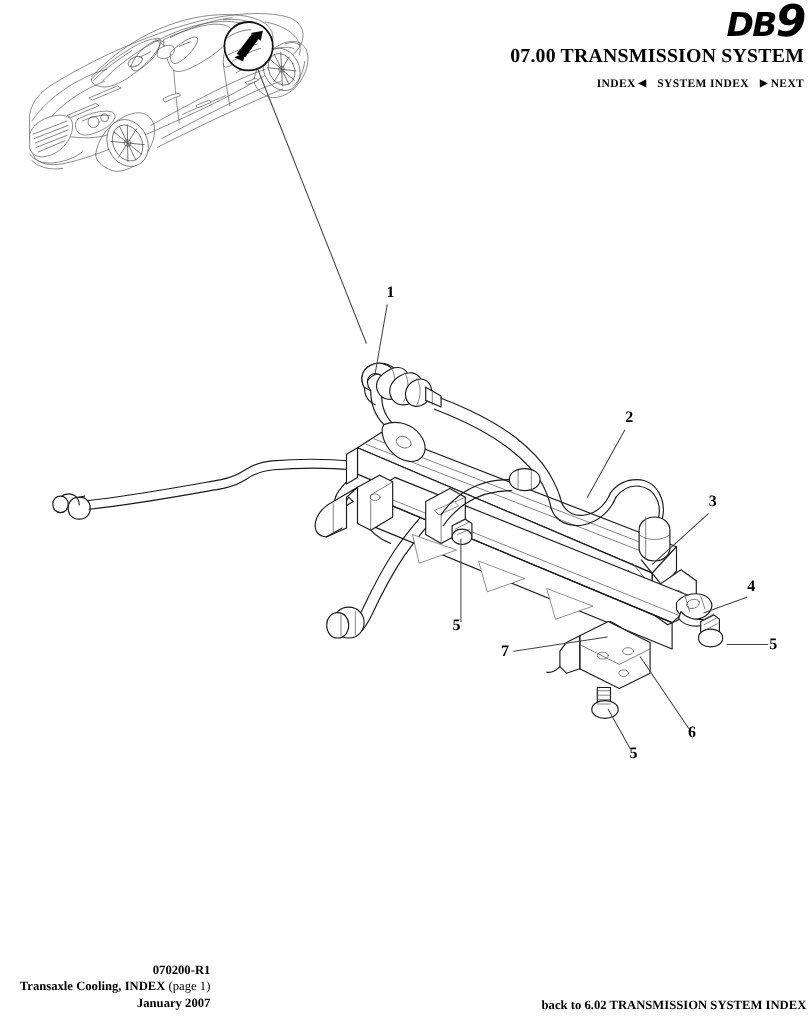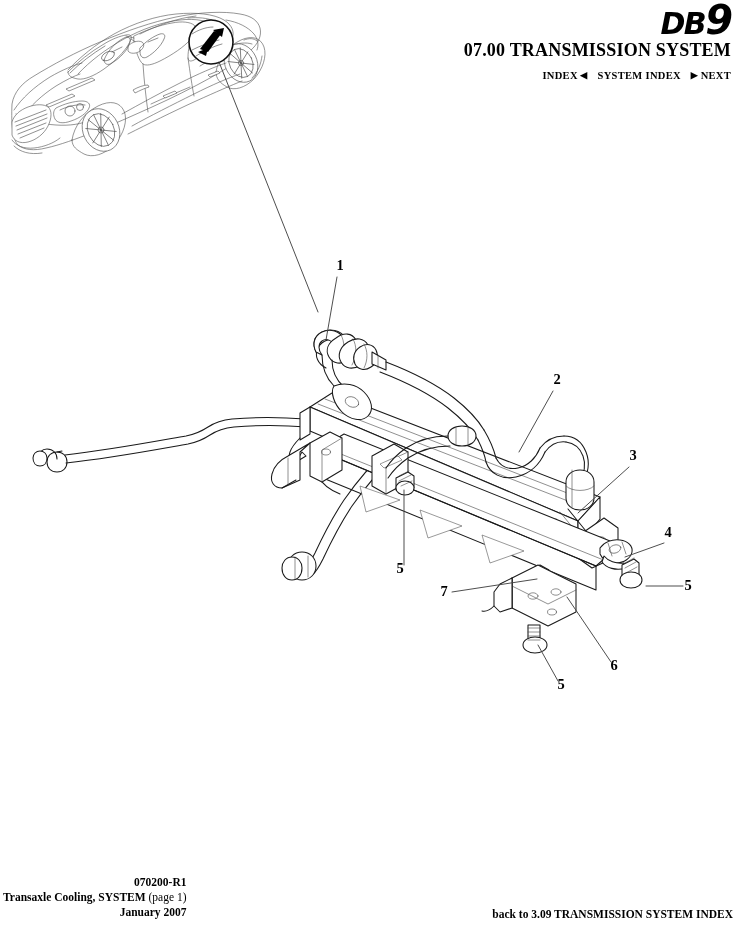--- a/index.html
+++ b/index.html
@@ -2,21 +2,21 @@
 <html><head>
 <meta charset="utf-8">
 <style>
   html,body{margin:0;padding:0;background:#ffffff;}
   body{
     width:737px;height:926px;position:relative;overflow:hidden;
     font-family:"Liberation Serif", serif;
     color:#000;
     -webkit-font-smoothing:antialiased;
   }
-  .page{position:absolute;inset:0;}
+  .page{position:absolute;inset:0;margin-left:15px;}
 
   
   .header{position:absolute;right:6px;top:0;width:420px;text-align:right;}
   .logo{
     font-family:"DejaVu Sans", sans-serif;
     font-weight:bold;font-style:italic;
     letter-spacing:-1px;
     line-height:1;
     margin:0;padding:0;
     display:block;
@@ -414,18 +414,18 @@
         <g>
           <path class="lead" d="M452,592 L537,579"></path>
           <text class="cnum" x="444" y="596" text-anchor="middle">7</text>
         </g>
       </g>
 
   </svg>
 
   <div class="footer-left">
     <div class="b">070200-R1</div>
-    <div><span class="b">Transaxle Cooling, SYSTEM</span> <span class="reg">(page 1)</span></div>
+    <div><span class="b">Transaxle Cooling, INDEX</span> <span class="reg">(page 1)</span></div>
     <div class="b">January 2007</div>
   </div>
-  <div class="footer-right">back to 3.09 TRANSMISSION SYSTEM INDEX</div>
+  <div class="footer-right">back to 6.02 TRANSMISSION SYSTEM INDEX</div>
 
 </div>
 
 </body></html>

